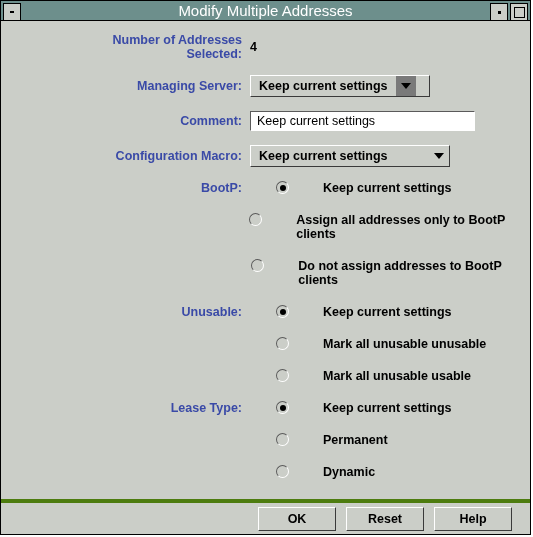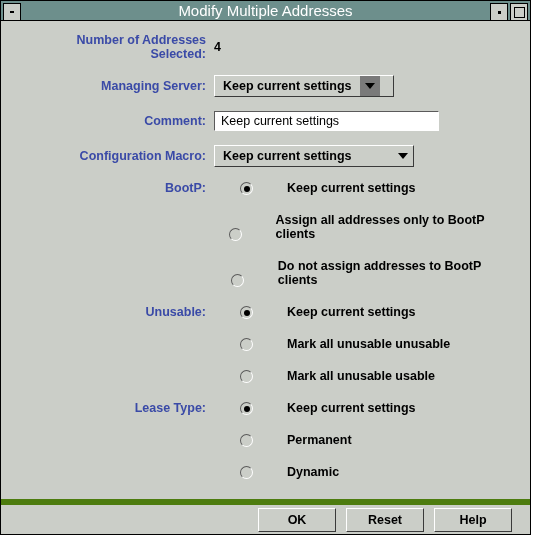--- a/index.html
+++ b/index.html
@@ -54,20 +54,21 @@
   }
   .tb-btn{
     width:18px;height:18px;background:#cbcec8;border:1px solid #000;
     display:flex;align-items:center;justify-content:center;
   }
   .tb-btn.dot::after{content:"";width:3px;height:3px;background:#000;}
   .tb-btn.sq::after{content:"";width:9px;height:9px;border:1px solid #000;}
   .content {
     flex: 1;
     padding: 12px 18px 8px 18px;
+    margin-left: 36px;
   }
   .row {
     display: flex;
     align-items: center;
     margin-bottom: 14px;
   }
   .label {
     width: 195px;
     text-align: right;
     padding-right: 8px;
@@ -97,42 +98,42 @@
   .dropdown-arrow svg{display:block;}
   .textinput{
     background:#fff;
     border-top:1px solid #5a5a5a; border-left:1px solid #5a5a5a;
     border-right:1px solid #fff; border-bottom:1px solid #fff;
     height:20px; width:225px;
     padding:2px 6px;
     font-size:12.5px;
   }
   .radio-row{
-    display:flex; align-items:flex-end;
+    display:flex; align-items:flex-start;
     margin-bottom: 18px;
     gap: 26px;
   }
   .radio-row:last-child{margin-bottom:12px;}
   .radio-indent{ width:195px; padding-right:8px;}
   .radio{
     width:13px;height:13px;border-radius:50%;
     background:#cbcec8;
     border-top:1px solid #5a5a5a;border-left:1px solid #5a5a5a;
     border-right:1px solid #fff;border-bottom:1px solid #fff;
     display:inline-flex;align-items:center;justify-content:center;
     margin-right:8px;
     flex-shrink:0;
   }
   .radio.selected::after{
     content:""; width:6px;height:6px;border-radius:50%;background:#000;
   }
   .radio-label{font-weight:bold;font-size:12.5px;color:#000;}
   .buttonbar{
     height:38px;
-    border-top:6px solid #4d7c0f;
+    border-top:4px solid #4d7c0f;
     display:flex;
     align-items:center;
     justify-content:flex-end;
     gap:10px;
     padding-right:18px;
   }
   .btn{
     min-width:78px; height:24px;
     background:#cbcec8;
     border-top:1px solid #fff;border-left:1px solid #fff;

